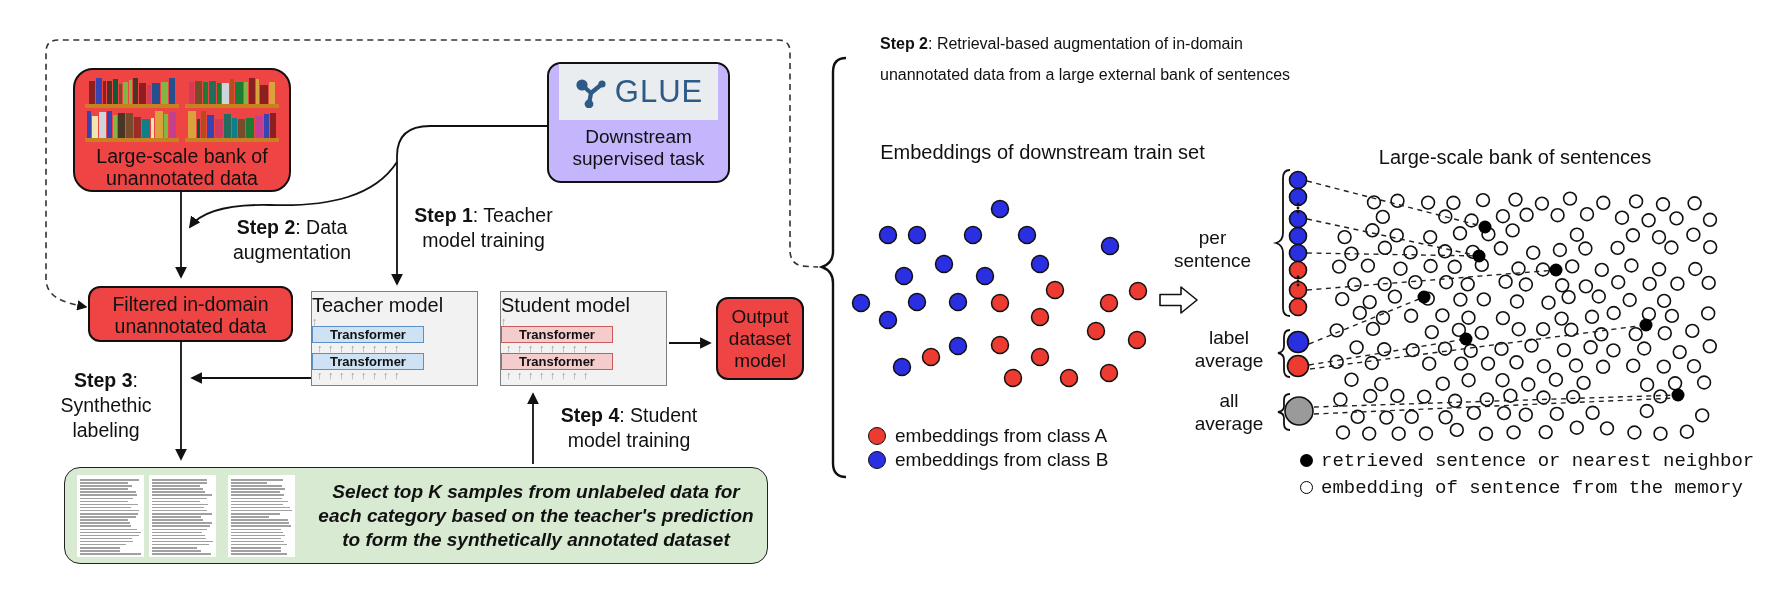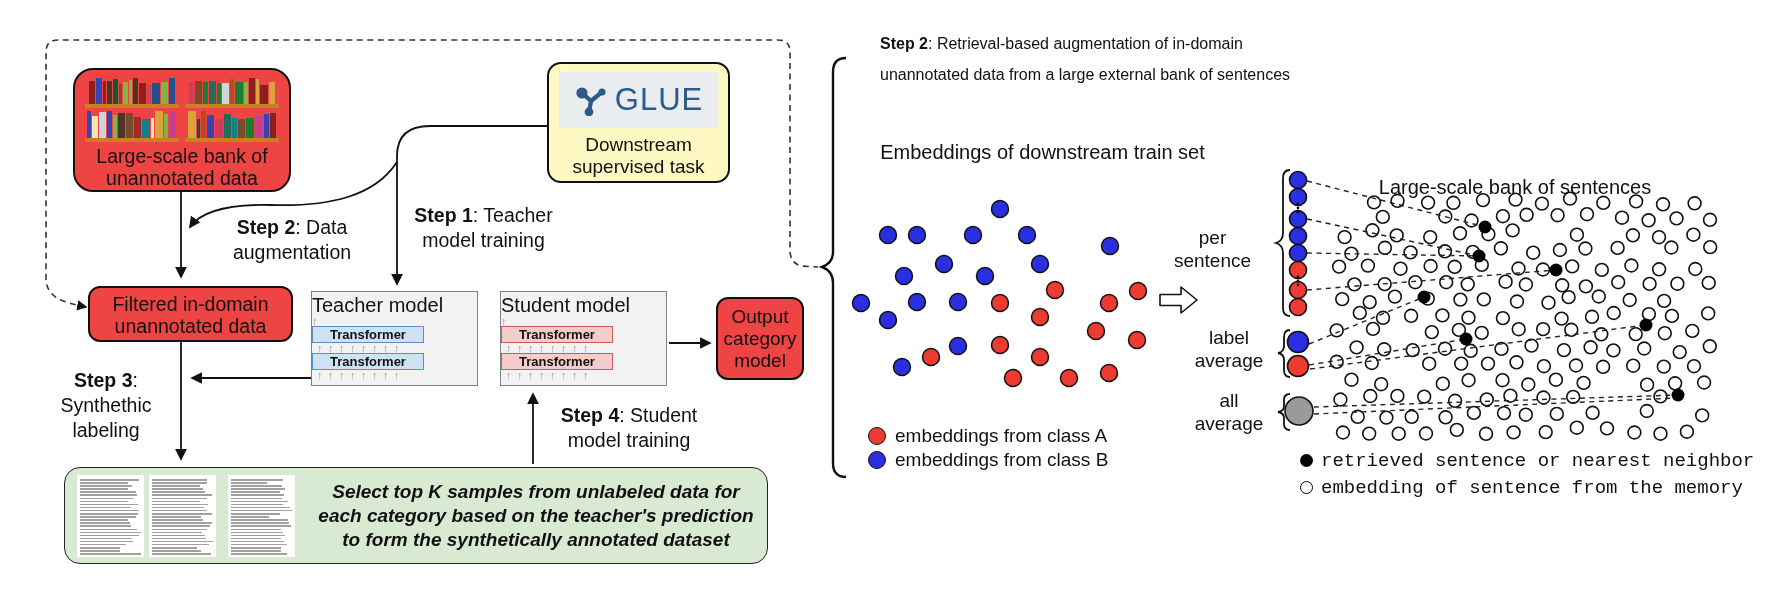--- a/index.html
+++ b/index.html
@@ -13,21 +13,21 @@
   .lbl{font-size:19.5px;line-height:22px;}
   
   .bank{border-radius:20px;padding-top:6px;}
   .shelf-row{display:flex;justify-content:center;gap:6px;margin-bottom:2px;}
   .shelf-unit{width:94px;height:32px;position:relative;display:flex;align-items:flex-end;
               justify-content:center;overflow:hidden;}
   .shelf-unit .bar{position:absolute;left:0;right:0;bottom:0;height:4px;background:#c8811f;}
   .book{display:inline-block;margin-right:1px;margin-bottom:4px;}
   .bank-label{margin-top:3px;}
   
-  .glue{background:#fef9c3;border-radius:14px;padding-top:8px;}
+  .glue{background:#c4b5fd;border-radius:14px;}
   .glue-panel{margin:0 10px;height:56px;background:#eaedf0;display:flex;align-items:center;
               justify-content:center;gap:7px;}
   .glue-word{font-size:31px;color:#2d5a87;letter-spacing:1px;}
   .glue-label{font-size:19px;line-height:22px;margin-top:6px;}
   
   .model{background:#f2f2f2;border:1.6px solid #808080;display:flex;flex-direction:column;
          padding-top:2px;}
   .model-title{font-size:20px;line-height:23px;}
   .arrow-single{color:#999;font-size:11px;line-height:9px;height:9px;}
   .arrow-row{color:#999;font-size:11px;line-height:10px;height:10px;letter-spacing:5.5px;
@@ -454,21 +454,21 @@
   <div class="model abs" style="left:500px;top:291px;width:167px;height:95px;">
     <div class="model-title">Student model</div>
     <div class="arrow-single">↑</div>
     <div class="tblock red">Transformer</div>
     <div class="arrow-row">↑↑↑↑↑↑↑↑</div>
     <div class="tblock red">Transformer</div>
     <div class="arrow-row">↑↑↑↑↑↑↑↑</div>
   </div>
 
   <div class="box output" style="left:716px;top:297px;width:88px;height:83px;">
-    <span>Output category model</span>
+    <span>Output dataset model</span>
   </div>
 
   <div class="green" style="left:64px;top:467px;width:704px;height:97px;">
     <div class="doc" style="left:12px;">
         <div class="doc-line" style="width: 96.3908%;"></div>
         <div class="doc-line" style="width: 79.0762%;"></div>
         <div class="doc-line" style="width: 85.6038%;"></div>
         <div class="doc-line" style="width: 78.2885%;"></div>
         <div class="doc-line" style="width: 92.5986%;"></div>
         <div class="doc-line" style="width: 94.0652%;"></div>
@@ -568,21 +568,21 @@
     <b>Step 4</b><span>: Student</span><br>
     <span>model training</span>
   </div>
 
   <div class="rtitle">
     <b>Step 2</b><span>: Retrieval-based augmentation of in-domain</span><br>
     <span>unannotated data from a large external bank of sentences</span>
   </div>
 
   <div class="plot-title" style="left:845px;top:141px;width:395px;">Embeddings of downstream train set</div>
-  <div class="plot-title" style="left:1325px;top:146px;width:380px;margin-top:30px;">Large-scale bank of sentences</div>
+  <div class="plot-title" style="left:1325px;top:146px;width:380px;">Large-scale bank of sentences</div>
 
   <div class="group-label" style="left:1155px;top:226px;width:115px;">
     <span>per</span><br>
     <span>sentence</span>
   </div>
   <div class="group-label" style="left:1175px;top:326px;width:108px;">
     <span>label</span><br>
     <span>average</span>
   </div>
   <div class="group-label" style="left:1175px;top:389px;width:108px;">

